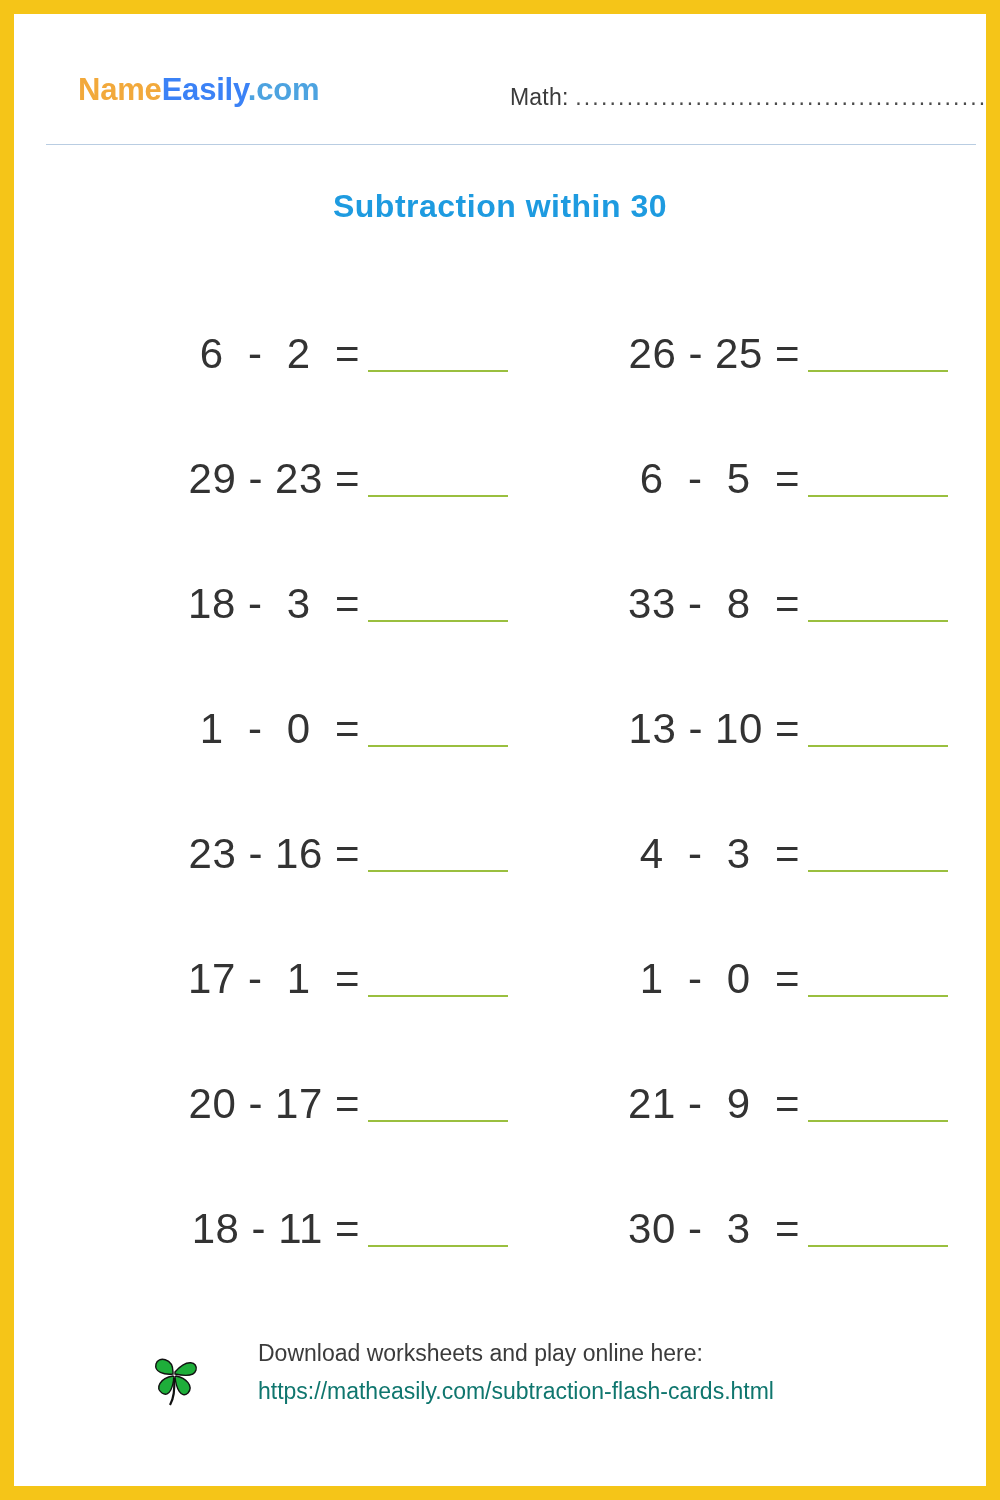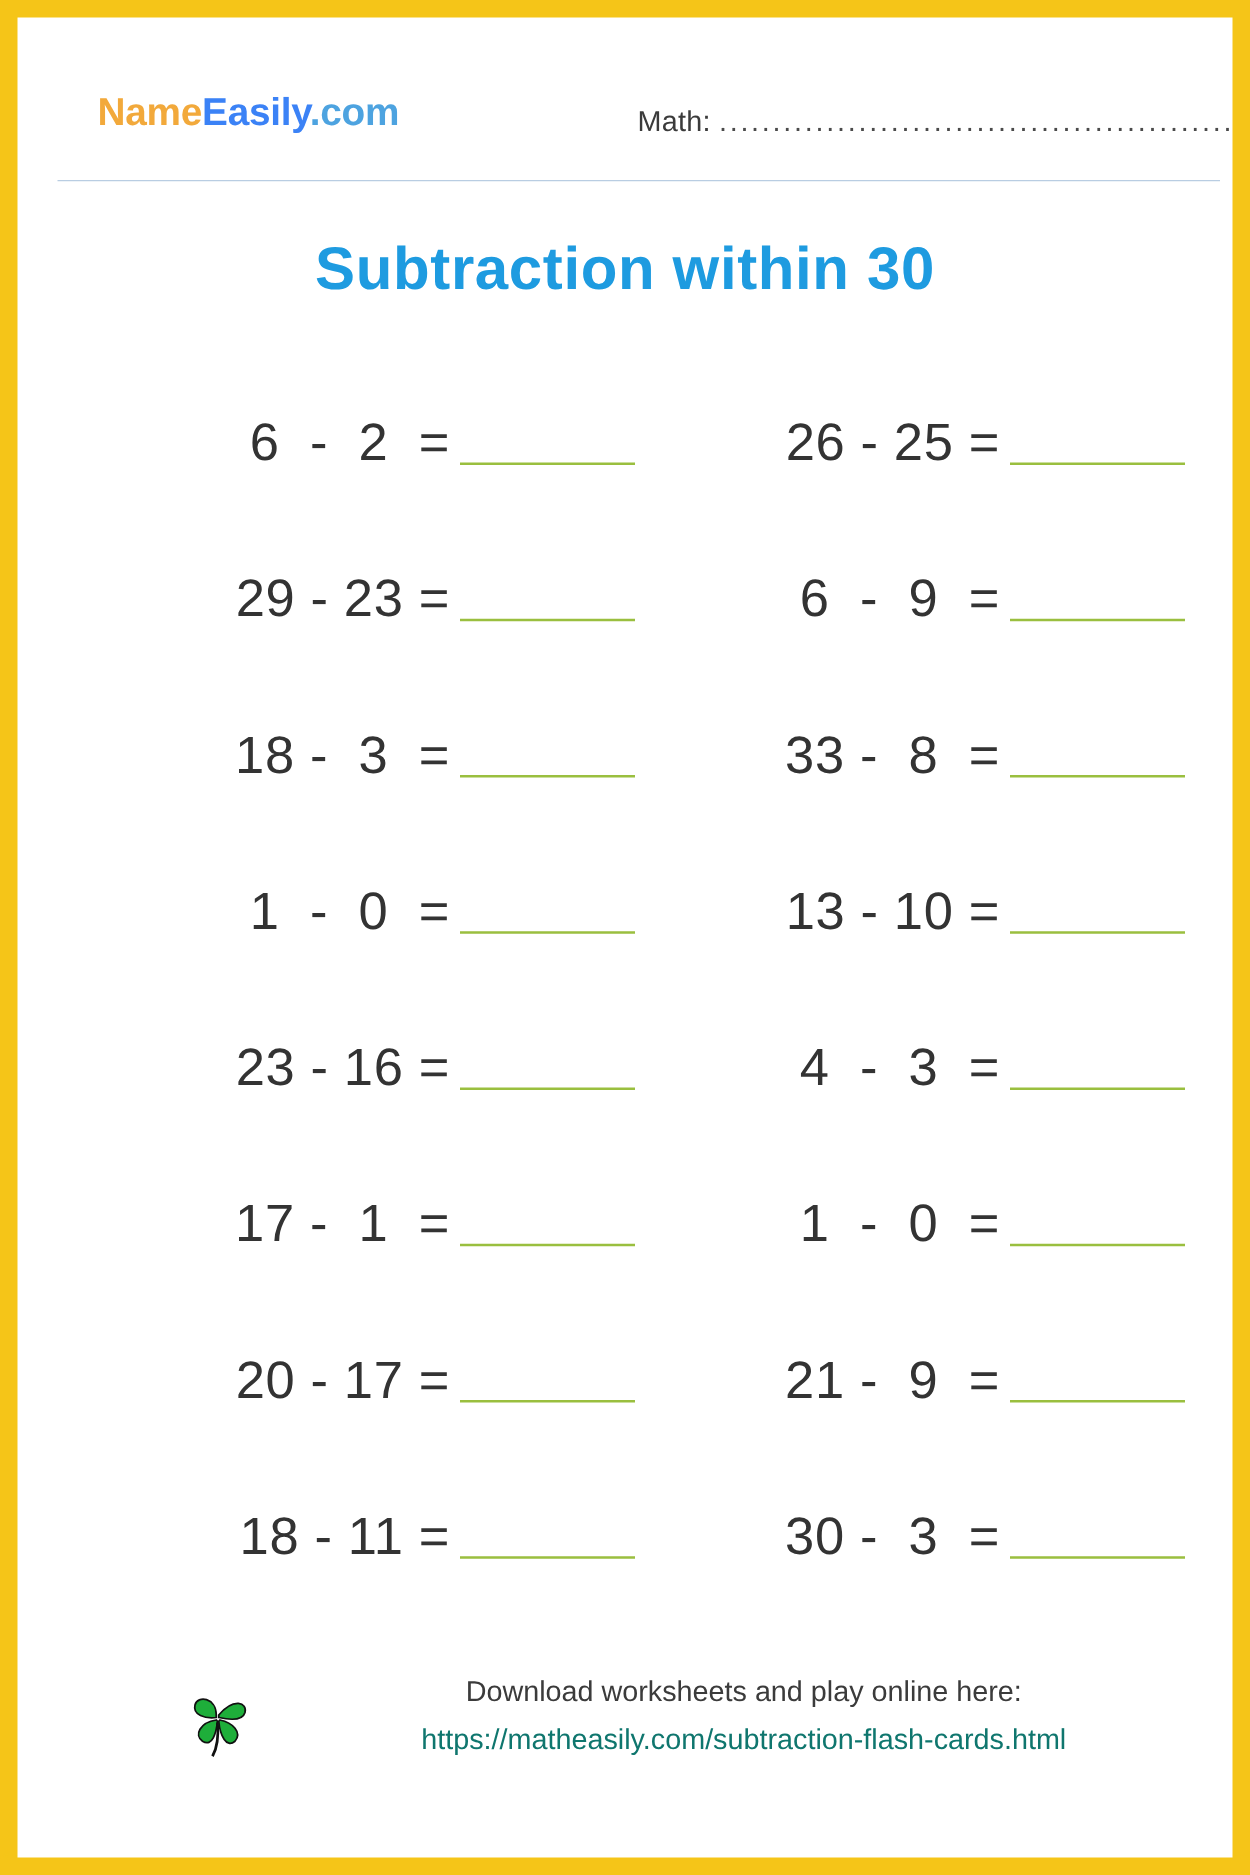--- a/index.html
+++ b/index.html
@@ -75,21 +75,21 @@
     background: #b9cde2;
   }
 
   
   .title {
     position: absolute;
     left: 0;
     top: 160px;
     width: 100%;
     text-align: center;
-    font-size: 48px;
+    font-size: 32px;
     font-weight: bold;
     color: #1E9BE0;
     letter-spacing: 0.5px;
   }
 
   
   .problems {
     position: absolute;
     left: 0;
     top: 290px;
@@ -138,24 +138,23 @@
   }
   .clover {
     position: absolute;
     left: 112px;
     top: 18px;
     width: 70px;
     height: 70px;
   }
   .footer-text {
     position: absolute;
-    left: 217px;
+    left: 230px;
     top: 16px;
     width: 700px;
-    text-align: center;
   }
   .footer-line1 {
     font-size: 23px;
     color: #3B3B3B;
   }
   .footer-line2 {
     margin-top: 11px;
     font-size: 23px;
     color: #0f766e;
   }
@@ -215,21 +214,21 @@
           <div class="ansline"></div>
         </div>
       </div>
 
       <div class="col col-right">
         <div class="row">
           <div class="eq">26 - 25 =</div>
           <div class="ansline"></div>
         </div>
         <div class="row">
-          <div class="eq">6  -  9  =</div>
+          <div class="eq">6  -  5  =</div>
           <div class="ansline"></div>
         </div>
         <div class="row">
           <div class="eq">33 -  8  =</div>
           <div class="ansline"></div>
         </div>
         <div class="row">
           <div class="eq">13 - 10 =</div>
           <div class="ansline"></div>
         </div>

